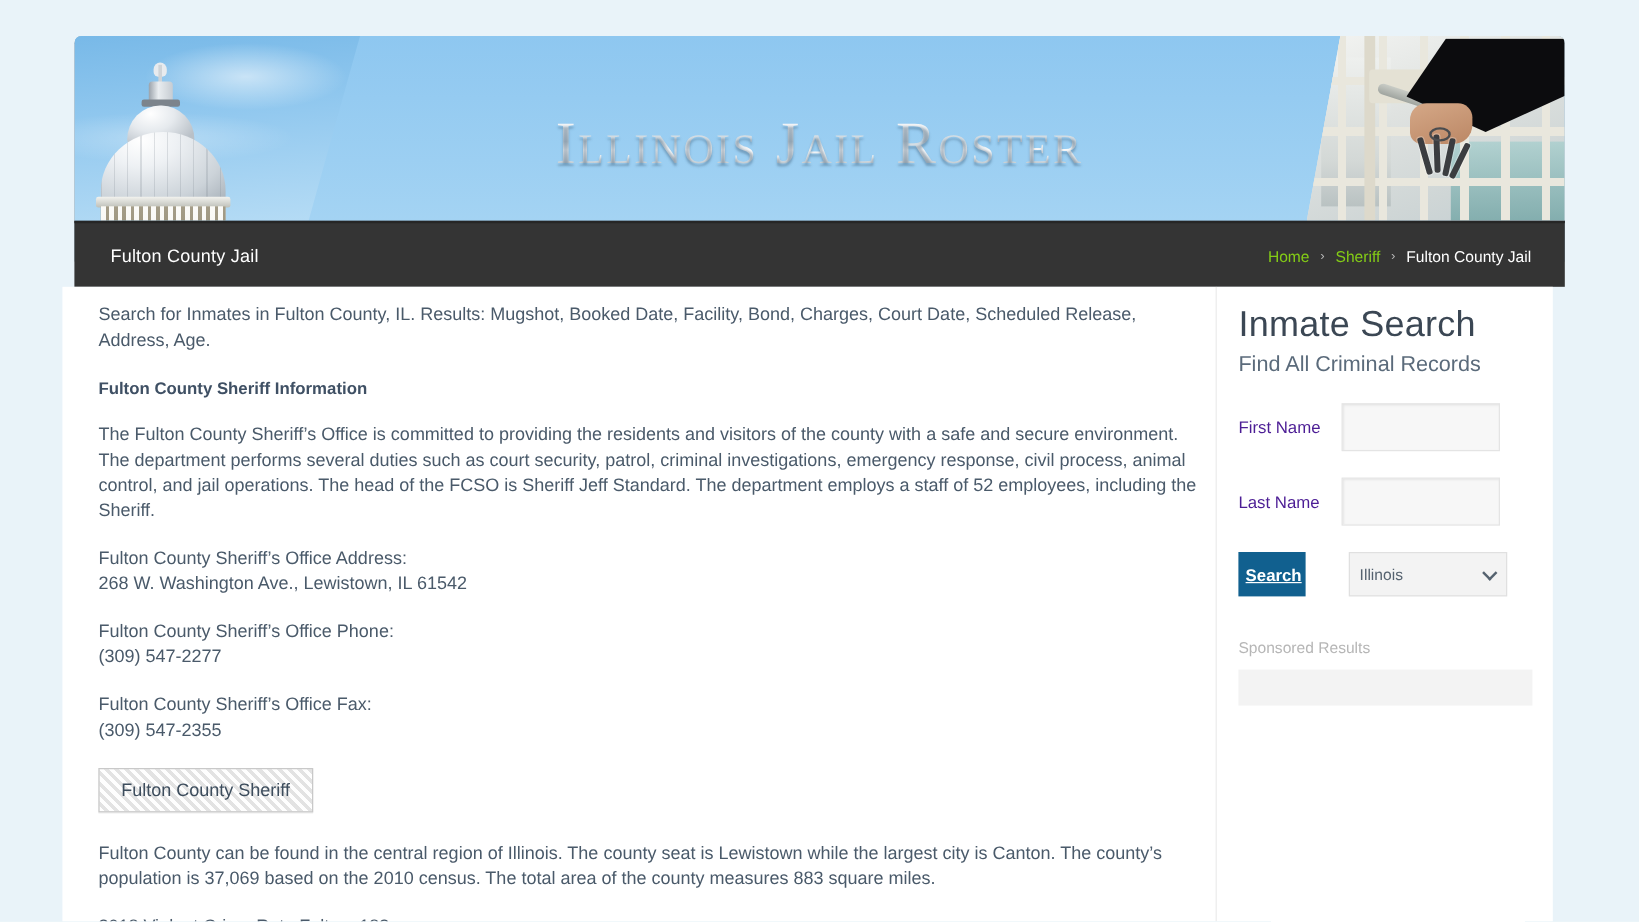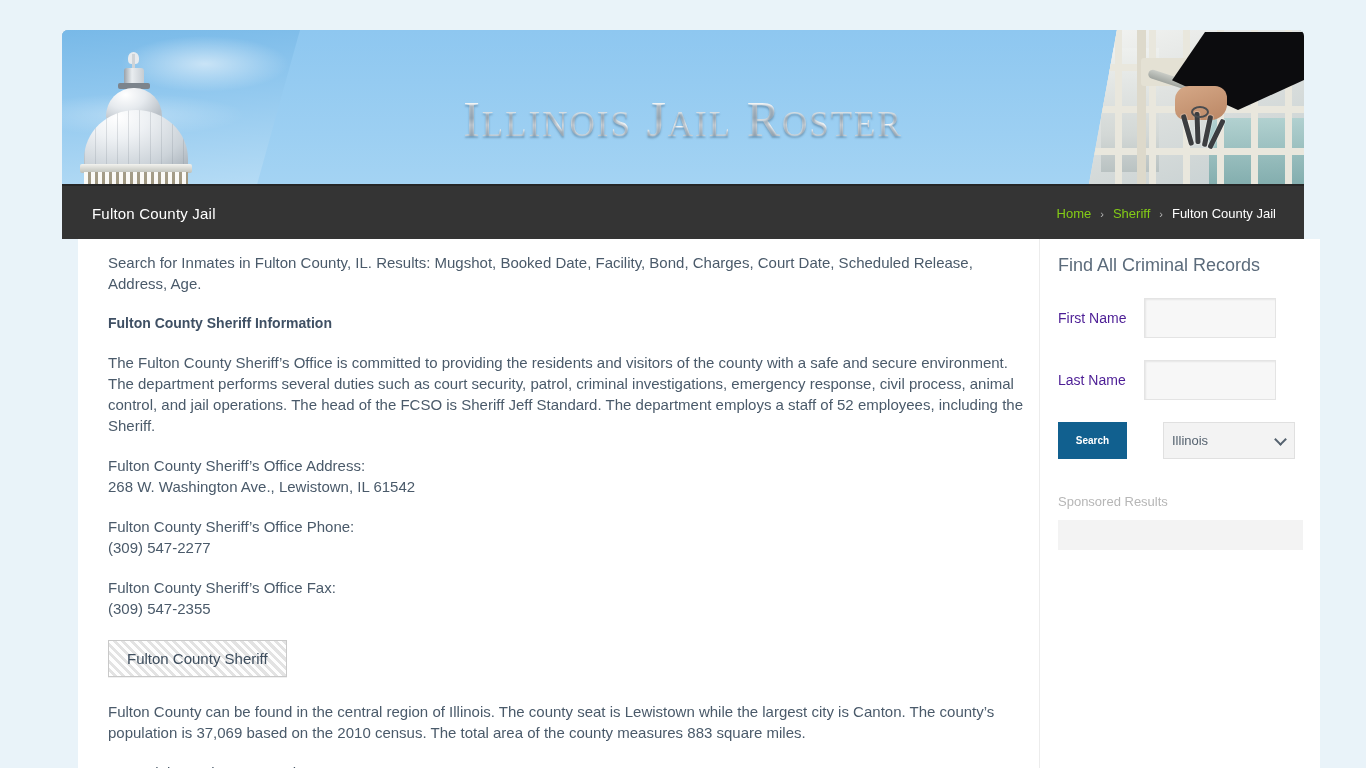--- a/index.html
+++ b/index.html
@@ -208,21 +208,21 @@
     font-size: 13px;
     color: #ffffff;
   }
   .crumbs a { color:#84cc16; text-decoration:none; }
   .crumb-sep { color:#b8b8b8; margin: 0 9px; font-size: 11px; }
   .crumb-current { color:#ffffff; }
 
   
   .content {
     position: absolute;
-    left: 78px; top: 239px;
+    left: 52px; top: 239px;
     width: 1242px; height: 529px;
     background: #ffffff;
     overflow: hidden;
   }
   .main-col {
     position: absolute;
     left: 30px; top: 0;
     width: 918px;
     padding-top: 13px;
   }
@@ -295,28 +295,29 @@
     padding: 0 8px;
     color: #333;
     outline: none;
   }
   .search-row {
     display: flex;
     align-items: stretch;
     margin-top: 22px;
   }
   .search-btn {
-    width: 69px; height: 37px;
+    width: 56px; height: 37px;
     background: #11608f;
     color: #ffffff;
     border: none;
-    font-size: 10px;
+    font-size: 14px;
     font-weight: bold;
     cursor: pointer;
     font-family: "Liberation Sans", sans-serif;
+    text-decoration: underline;
   }
   .state-select {
     margin-left: 18px;
     width: 132px; height: 37px;
     background: #f3f3f3;
     border: 1px solid #e0e0e0;
     color: #55626f;
     font-size: 13px;
     padding: 10px 8px;
     font-family: "Liberation Sans", sans-serif;
@@ -431,20 +432,21 @@
 
       <p>Fulton County can be found in the central region of Illinois. The county seat is Lewistown while the largest city is Canton. The county’s population is 37,069 based on the 2010 census. The total area of the county measures 883 square miles.</p>
 
       <div class="crime-lines">
         <div>2018 Violent Crime Rate Fulton: 183</div>
 
       </div>
     </div>
 
     <div class="sidebar">
+      <h2 class="side-title">Inmate Search</h2>
       <p class="side-sub">Find All Criminal Records</p>
 
       <div class="field-row">
         <span class="field-label">First Name</span>
         <input class="field-input" type="text" value="" placeholder="" style="">
       </div>
 
       <div class="field-row">
         <span class="field-label">Last Name</span>
         <input class="field-input" type="text" value="" placeholder="" style="">

